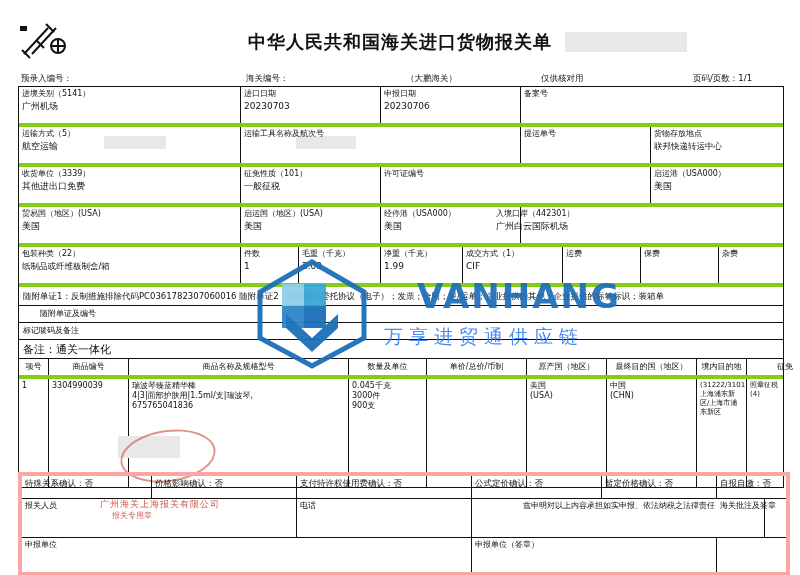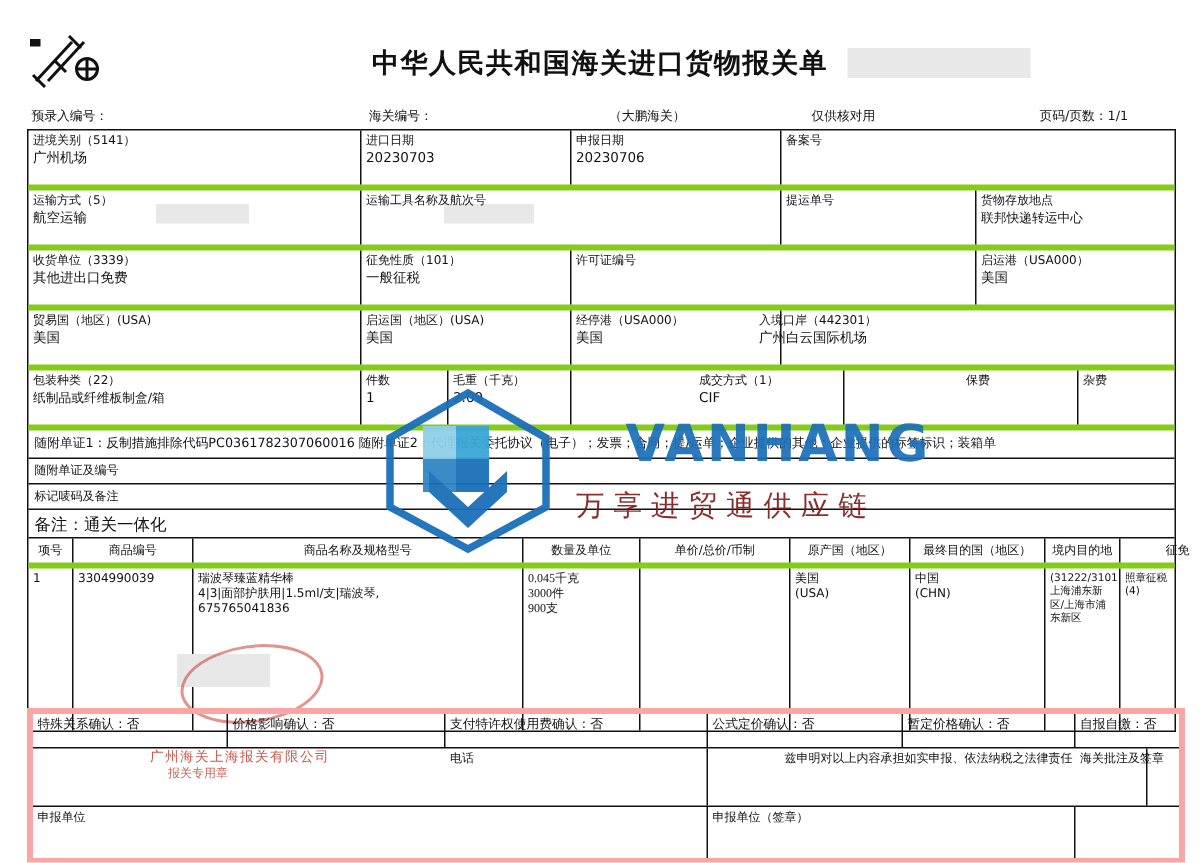--- a/index.html
+++ b/index.html
@@ -67,21 +67,21 @@
   }
   .wm-text{
     position:absolute;left:130px;top:18px;
     font-size:34px;font-weight:bold;color:#1b6fb8;letter-spacing:2px;
     font-family:"DejaVu Sans","Liberation Sans",sans-serif;
     opacity:.92;
     margin-left:35px;
   }
   .wm-sub{
     position:absolute;left:132px;top:66px;
-    font-size:19px;color:#7f1d1d;letter-spacing:6px;opacity:.92;
+    font-size:19px;color:#3b82f6;letter-spacing:6px;opacity:.92;
   }
   .stamp-txt{
     position:absolute;left:100px;top:498px;
     font-size:9px;color:#c0392b;letter-spacing:1px;opacity:.85;
   }
   .stamp-txt2{
     position:absolute;left:112px;top:510px;
     font-size:8px;color:#c0392b;opacity:.8;
   }
   .ring{
@@ -189,58 +189,66 @@
         <div class="val">美国</div>
       </div>
       <div class="cell b" style="left:222px;width:140px;">
         <div class="lbl">启运国（地区）(USA)</div>
         <div class="val">美国</div>
       </div>
       <div class="cell b" style="left:362px;width:140px;">
         <div class="lbl">经停港（USA000）</div>
         <div class="val">美国</div>
       </div>
-      <div class="cell" style="left:484px;width:260px;">
+      <div class="cell" style="left:474px;width:260px;">
         <div class="lbl">入境口岸（442301）</div>
         <div class="val">广州白云国际机场</div>
       </div>
     </div>
 
     <div class="row" style="height:36px;">
       <div class="cell b" style="left:0;width:222px;">
         <div class="lbl">包装种类（22）</div>
         <div class="val sm">纸制品或纤维板制盒/箱</div>
       </div>
       <div class="cell b" style="left:222px;width:58px;">
         <div class="lbl">件数</div>
         <div class="val">1</div>
       </div>
       <div class="cell b" style="left:280px;width:82px;">
         <div class="lbl">毛重（千克）</div>
         <div class="val">2.09</div>
       </div>
+      <div class="cell b" style="left:362px;width:82px;">
+        <div class="lbl">净重（千克）</div>
+        <div class="val">1.99</div>
+      </div>
       <div class="cell b" style="left:444px;width:100px;">
         <div class="lbl">成交方式（1）</div>
         <div class="val">CIF</div>
       </div>
+      <div class="cell b" style="left:544px;width:78px;">
+        <div class="lbl">运费</div>
+        <div class="val"></div>
+      </div>
       <div class="cell b" style="left:622px;width:78px;">
         <div class="lbl">保费</div>
         <div class="val"></div>
       </div>
       <div class="cell" style="left:700px;width:62px;">
         <div class="lbl">杂费</div>
         <div class="val"></div>
       </div>
     </div>
 
     <div class="band">
       <div>随附单证1：反制措施排除代码PC0361782307060016 随附单证2：代理报关委托协议（电子）；发票；合同；提/运单；企业提供的其他；企业提供的标签标识；装箱单</div>
     </div>
     <div class="band" style="height:12px;padding:2px 4px;">
-      <div style="font-size:8px;">随附单证及编号</div>
+      <div style="font-size:8px;margin-left:17px;">随附单证及编号</div>
     </div>
     <div class="band" style="height:12px;padding:2px 4px;">
       <div style="font-size:8px;">标记唛码及备注</div>
     </div>
     <div class="band" style="height:14px;padding:2px 4px;">
       <div style="font-size:11px;">备注：通关一体化</div>
     </div>
 
     <div class="row items-head" style="height:16px;">
       <div class="cell b" style="left:0;width:30px;">项号</div>
@@ -253,21 +261,21 @@
       <div class="cell b" style="left:678px;width:50px;">境内目的地</div>
       <div class="cell" style="left:749px;width:34px;font-family:Liberation Serif, serif;">征免</div>
     </div>
 
     <div class="row items-body" style="border-bottom:0;">
       <div class="cell b" style="left:0;width:30px;">1</div>
       <div class="cell b" style="left:30px;width:80px;">3304990039</div>
       <div class="cell b" style="left:110px;width:220px;white-space:pre-line;">瑞波琴臻蓝精华棒
 4|3|面部护肤用|1.5ml/支|瑞波琴,
 675765041836</div>
-      <div class="cell b" style="left:330px;width:78px;white-space:pre-line;font-family:Liberation Serif, serif;">0.045千克
+      <div class="cell b" style="left:330px;width:78px;white-space:pre-line;">0.045千克
 3000件
 900支</div>
       <div class="cell b" style="left:408px;width:100px;"></div>
       <div class="cell b" style="left:508px;width:80px;white-space:pre-line;">美国
 (USA)</div>
       <div class="cell b" style="left:588px;width:90px;white-space:pre-line;">中国
 (CHN)</div>
       <div class="cell b" style="left:678px;width:50px;white-space:pre-line;font-size:7px;">(31222/310115)上海浦东新
 区/上海市浦东新区</div>
       <div class="cell" style="left:728px;width:34px;white-space:pre-line;font-size:7px;">照章征税
@@ -311,20 +319,23 @@
       </div>
       <div class="cell b" style="left:580px;width:115px;">
         <span>暂定价格确认：</span><span>否</span>
       </div>
       <div class="cell" style="left:695px;width:67px;">
         <span>自报自缴：</span><span>否</span>
       </div>
     </div>
 
     <div class="row" style="height:38px;">
+      <div class="cell b" style="left:0;width:275px;">
+        <div class="lbl">报关人员</div>
+      </div>
       <div class="cell b" style="left:275px;width:175px;">
         <div class="lbl">电话</div>
       </div>
       <div class="cell b" style="left:450px;width:245px;margin-left:48px;">
         <div class="lbl" style="white-space:normal;">兹申明对以上内容承担如实申报、依法纳税之法律责任</div>
       </div>
       <div class="cell" style="left:695px;width:67px;">
         <div class="lbl" style="white-space:normal;">海关批注及签章</div>
       </div>
     </div>

